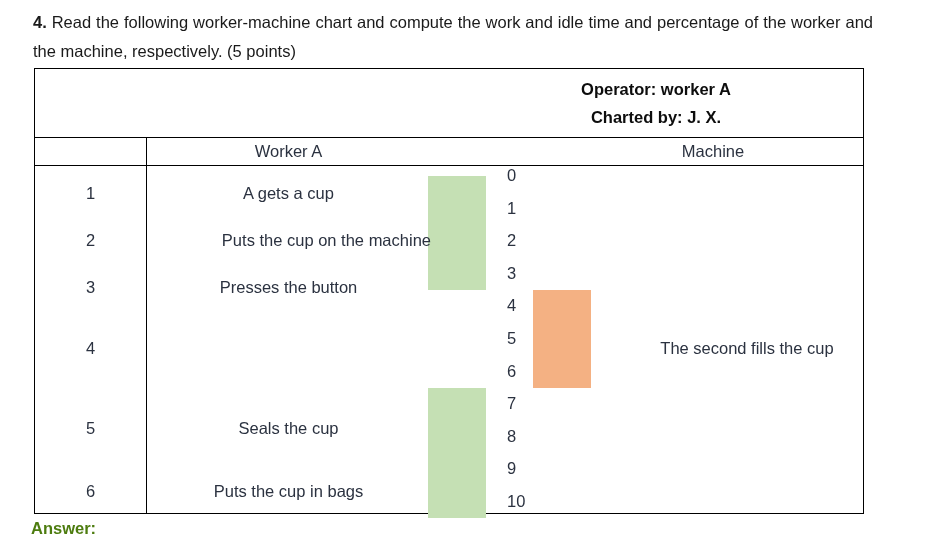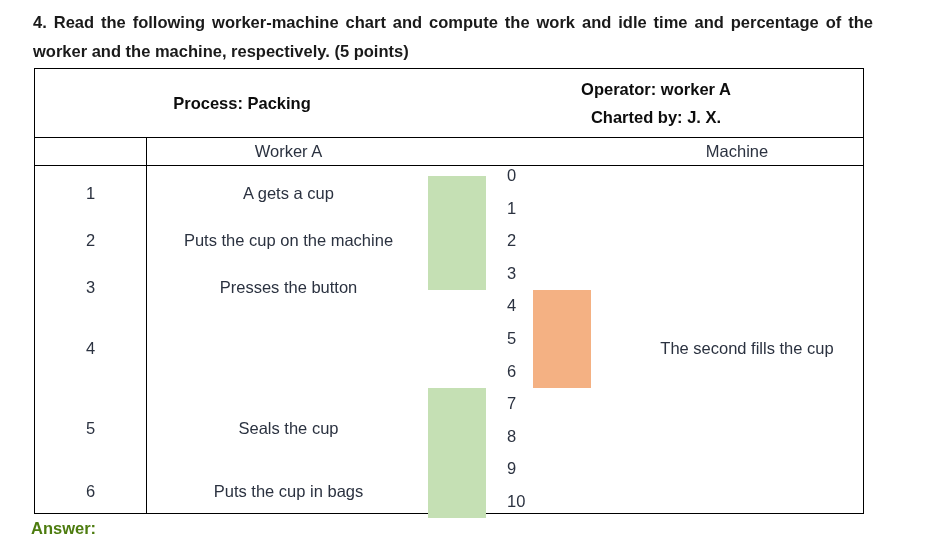--- a/index.html
+++ b/index.html
@@ -26,21 +26,21 @@
     font-size: 16.5px;
     line-height: 29px;
     text-align: justify;
     text-justify: inter-word;
     color: #1a1a1a;
   }
   #question .qnum {
     font-weight: bold;
   }
   #question .qtext {
-    font-weight: bold;
+    font-weight: normal;
   }
 
   
   #chart-table {
     position: absolute;
     left: 34px;
     top: 68px;
     width: 830px;
     height: 446px;
     border: 1.6px solid #000;
@@ -89,21 +89,21 @@
     display: flex;
     align-items: center;
     justify-content: center;
     font-size: 16.5px;
     color: #2b3240;
     white-space: nowrap;
   }
   #head-step    { left: 0px;   width: 111px; }
   #head-worker  { left: 111px; width: 285px; }
   #head-time    { left: 396px; width: 198px; }
-  #head-machine { left: 584px; width: 236px; text-align: center; }
+  #head-machine { left: 560px; width: 236px; text-align: center; }
 
   
   .vrule {
     position: absolute;
     top: 69px;
     bottom: 0;
     width: 0;
     border-left: 1.6px solid #000;
   }
   #vrule-1 { left: 111px; }
@@ -185,21 +185,20 @@
 
 <div id="question">
   <span class="qnum">4.</span>
   <span class="qtext">Read the following worker-machine chart and compute the work and idle time and percentage of the worker and the machine, respectively. (5 points)</span>
 </div>
 
 <div id="chart-table">
 
   <div id="meta-header">
     <div class="meta-col">
-      <div class="meta-line">Process: Packing</div>
     </div>
     <div class="meta-col">
       <div class="meta-line">Operator: worker A</div>
       <div class="meta-line">Charted by: J. X.</div>
     </div>
   </div>
 
   <div id="col-header">
     <div class="col-head" id="head-worker">Worker A</div>
     <div class="col-head" id="head-machine">Machine</div>
@@ -233,21 +232,21 @@
         <div class="step-cell" style="top: 18px;">1</div>
         <div class="step-cell" style="top: 65px;">2</div>
         <div class="step-cell" style="top: 112px;">3</div>
         <div class="step-cell" style="top: 173px;">4</div>
         <div class="step-cell" style="top: 253px;">5</div>
         <div class="step-cell" style="top: 316px;">6</div>
       </div>
 
     <div id="worker-layer">
         <div class="worker-cell" style="top: 18px;">A gets a cup</div>
-        <div class="worker-cell" style="top: 65px;">Puts the cup on the machine</div>
+        <div class="worker-cell" style="top: 65px; text-align: right;">Puts the cup on the machine</div>
         <div class="worker-cell" style="top: 112px;">Presses the button</div>
         <div class="worker-cell" style="top: 253px;">Seals the cup</div>
         <div class="worker-cell" style="top: 316px;">Puts the cup in bags</div>
       </div>
 
     <div id="machine-layer">
         <div class="machine-cell" style="top: 173px;">The second fills the cup</div>
       </div>
   </div>
 </div>

